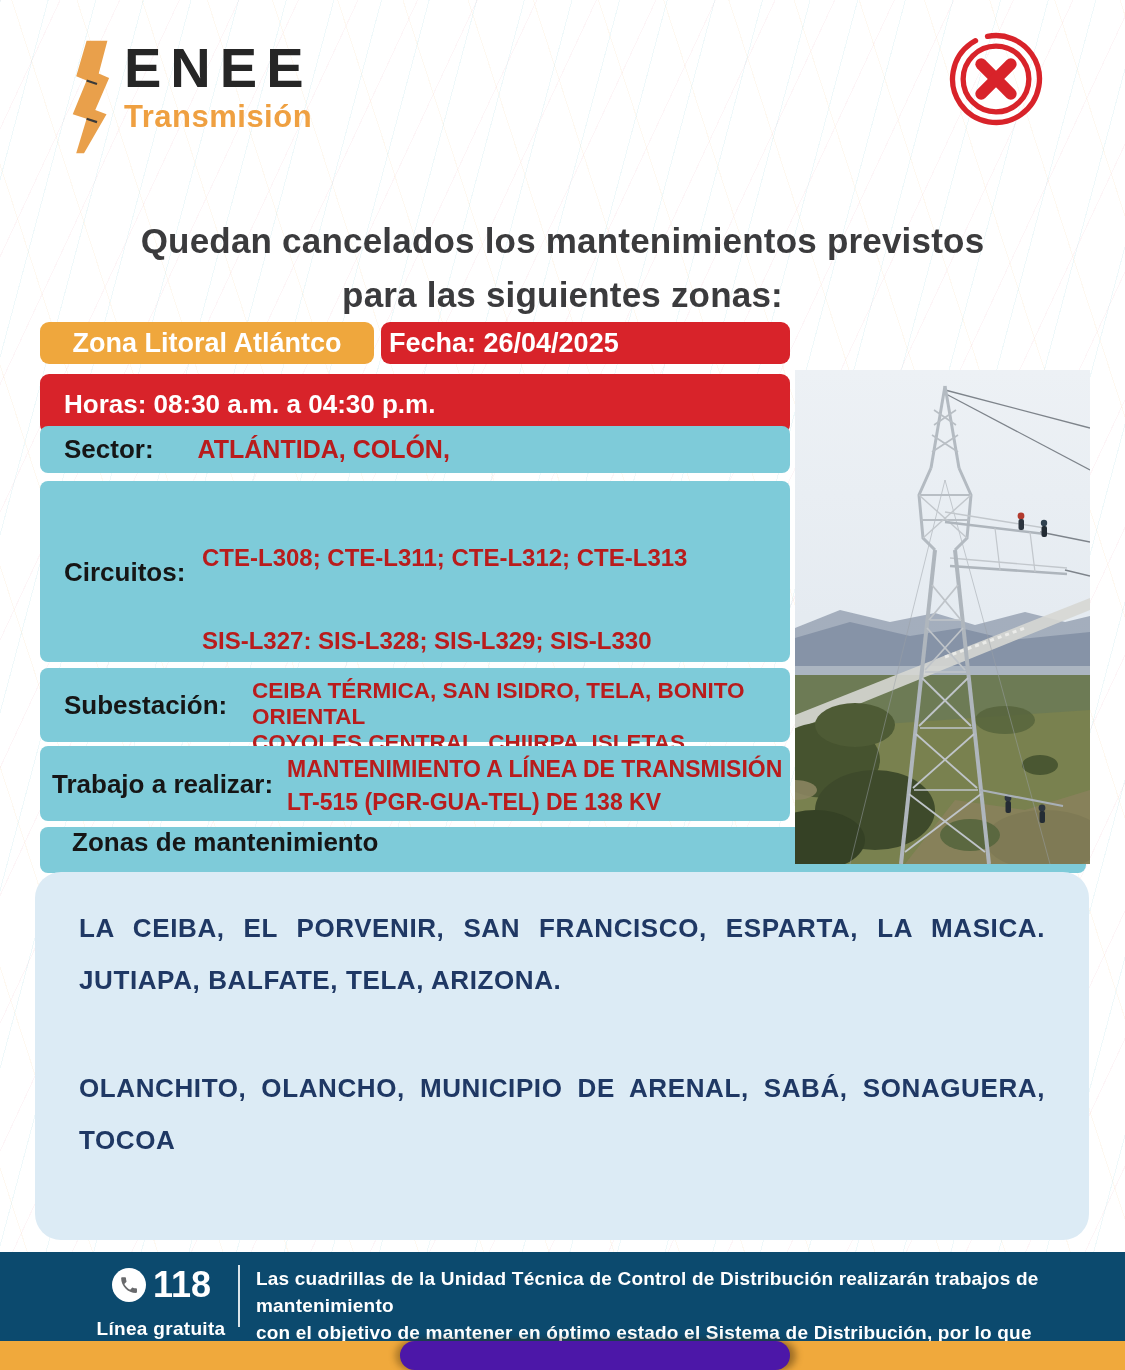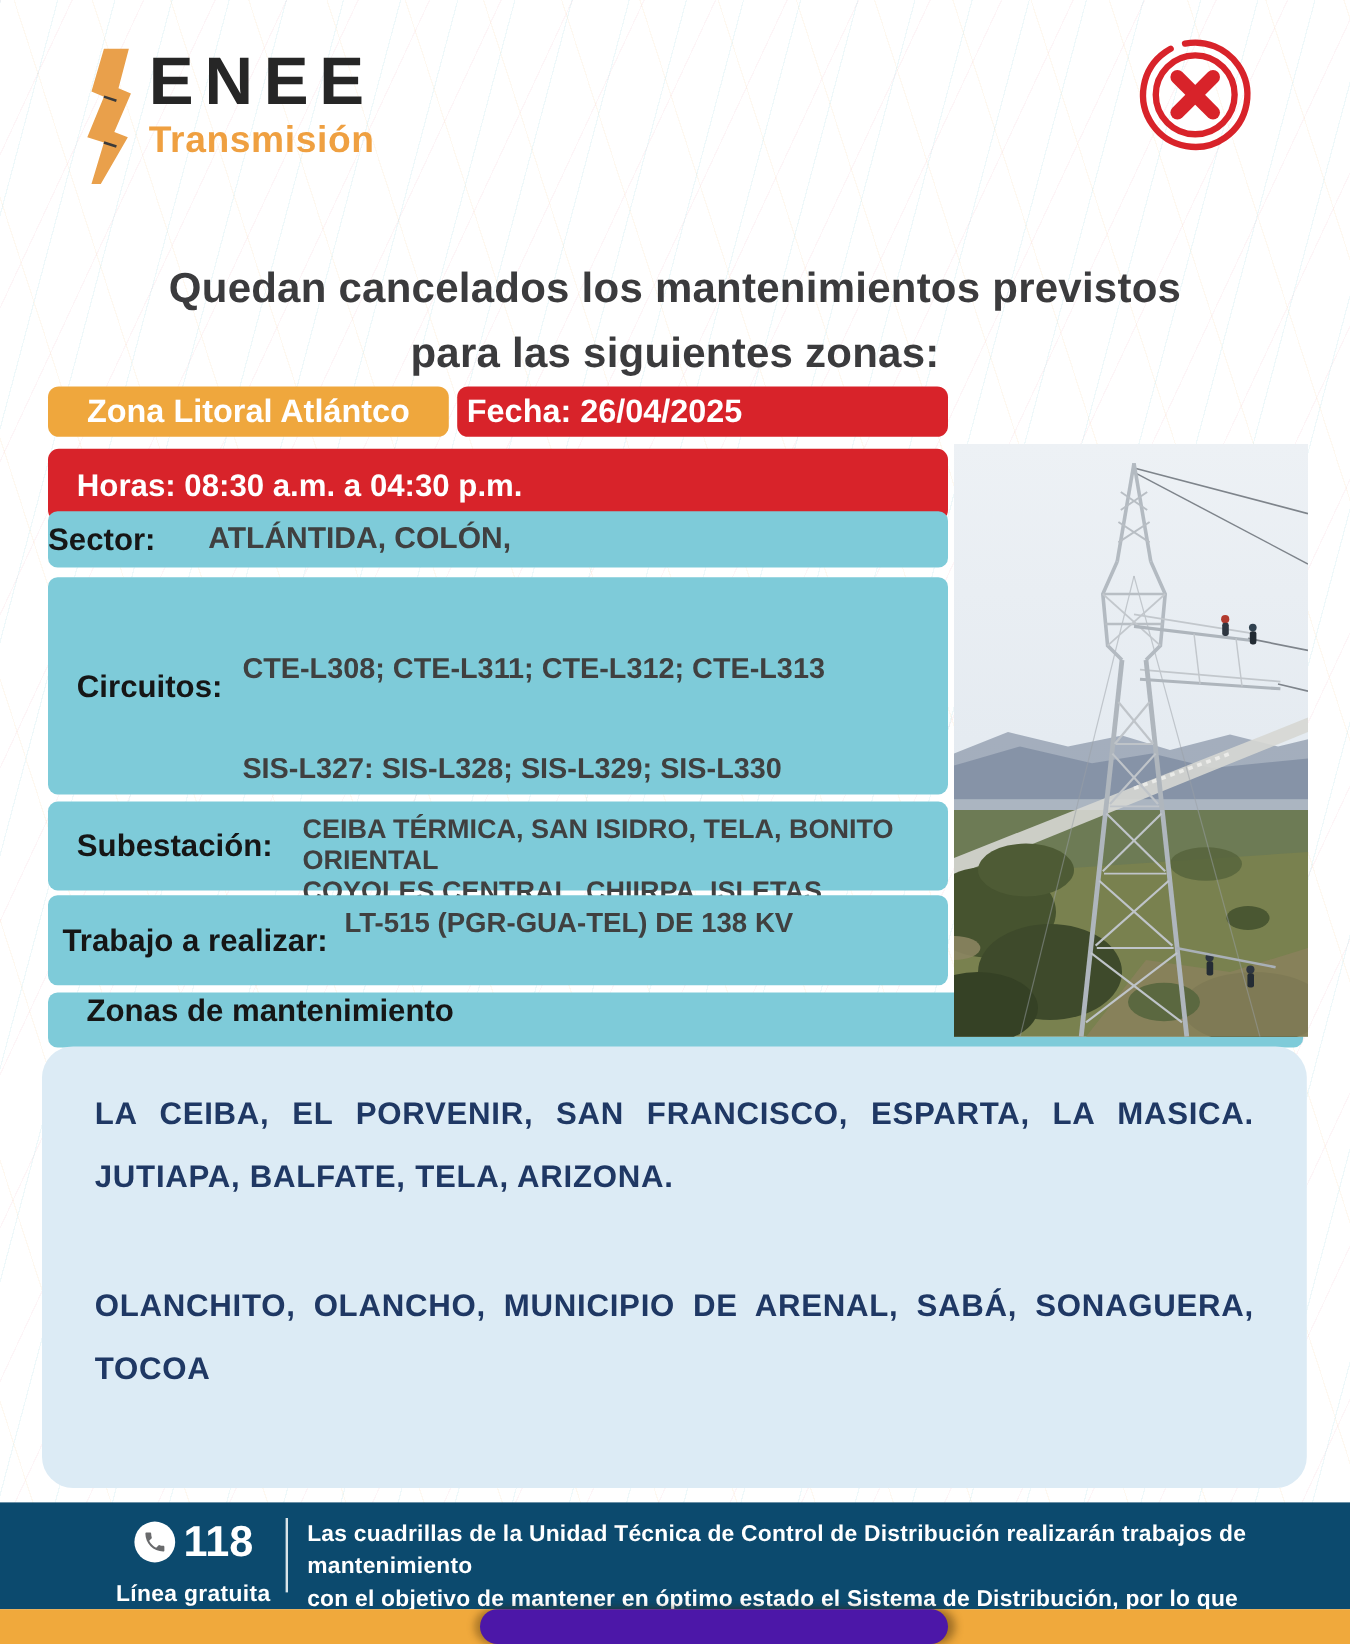--- a/index.html
+++ b/index.html
@@ -32,22 +32,22 @@
   .zone-badge { width:334px; height:42px; background:#EFA73D; border-radius:9px;
     color:#fff; font-size:27px; font-weight:700; display:flex; align-items:center; justify-content:center; }
   .date-badge { width:409px; height:42px; background:#D8232A; border-radius:9px;
     color:#fff; font-size:27px; font-weight:700; display:flex; align-items:center; padding-left:8px; }
   .hours-bar { position:absolute; left:40px; top:374px; width:750px; height:60px;
     background:#D8232A; border-radius:9px; color:#fff; font-size:26px; font-weight:700;
     display:flex; align-items:center; padding-left:24px; }
   
   .teal { position:absolute; left:40px; width:750px; background:#7ECBD9; border-radius:8px; }
   .tlabel { font-weight:800; color:#161616; font-size:26px; }
-  .tvalue { color:#404040; font-weight:600; }
-  .box-sector { top:426px; height:47px; display:flex; align-items:center; }
+  .tvalue { color:#b91c1c; font-weight:600; }
+  .box-sector { top:426px; height:47px; display:flex; align-items:center; padding-left:24px; }
   .box-sector .tvalue { margin-left:44px; font-size:25px; }
   .box-circuits { top:481px; height:181px; }
   .box-circuits .tlabel { position:absolute; left:24px; top:50%; transform:translateY(-50%); }
   .box-circuits .tvalue { position:absolute; left:162px; top:8px; font-size:24px; line-height:27.5px; white-space:pre-wrap; }
   .box-sub { top:668px; height:74px; }
   .box-sub .tlabel { position:absolute; left:24px; top:50%; transform:translateY(-50%); }
   .box-sub .tvalue { position:absolute; left:212px; top:10px; font-size:22.5px; line-height:26px; }
   .box-work { top:746px; height:75px; }
   .box-work .tlabel { position:absolute; left:12px; top:50%; transform:translateY(-50%); }
   .box-work .tvalue { position:absolute; left:247px; top:7px; font-size:23px; line-height:33px; }
@@ -133,20 +133,21 @@
     <span class="tlabel">Subestación:</span>
     <div class="tvalue">
       <div>CEIBA TÉRMICA, SAN ISIDRO, TELA, BONITO ORIENTAL</div>
       <div>COYOLES CENTRAL, CHIIRPA, ISLETAS</div>
     </div>
   </div>
 
   <div class="teal box-work">
     <span class="tlabel">Trabajo a realizar:</span>
     <div class="tvalue">
+      <div>MANTENIMIENTO A LÍNEA DE TRANSMISIÓN</div>
       <div>LT-515 (PGR-GUA-TEL) DE 138 KV</div>
     </div>
   </div>
 
   <div class="teal zones-bar">
     <span class="tlabel">Zonas de mantenimiento</span>
   </div>
 
   <div class="photo">
     <svg viewBox="0 0 295 494" preserveAspectRatio="none">

